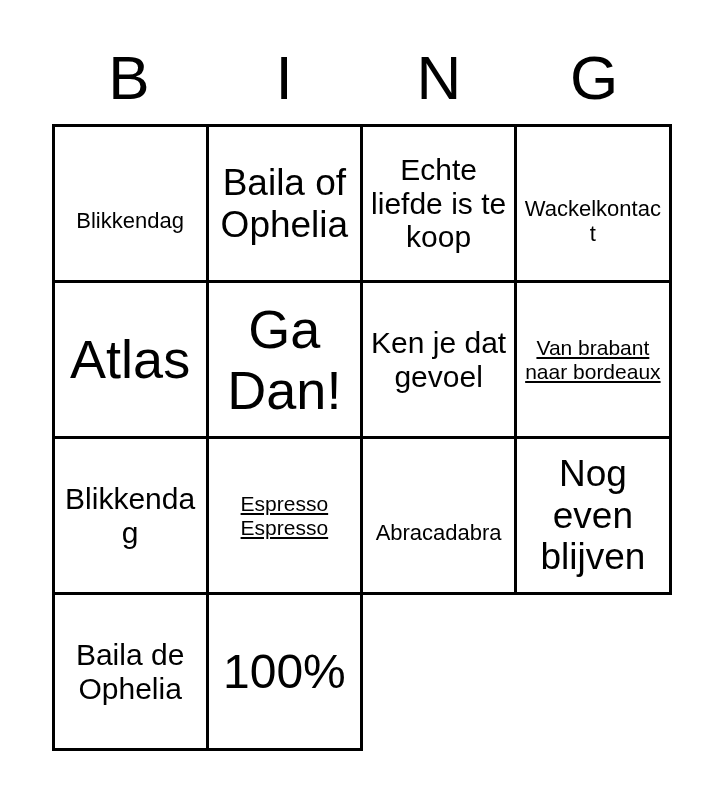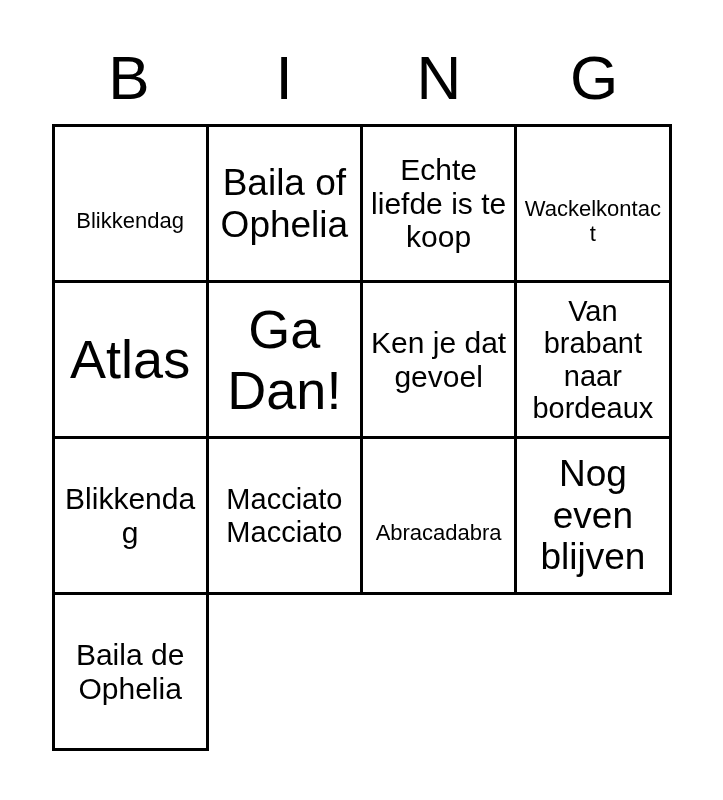--- a/index.html
+++ b/index.html
@@ -58,21 +58,21 @@
     overflow: hidden;
   }
   .cell span {
     display: block;
     width: 100%;
     line-height: 1.12;
     word-wrap: break-word;
   }
   
   .fs-xs  span { font-size: 22px; margin-top: 36px; }
-  .fs-sm  span { font-size: 29px; }
+  .fs-sm  span { font-size: 21px; text-decoration: underline; }
   .fs-md  span { font-size: 30px; }
   .fs-lg  span { font-size: 37px; }
   .fs-xl  span { font-size: 48px; }
   .fs-xxl span { font-size: 54px; }
 </style>
 </head>
 <body>
 
 <div class="bingo-card">
 
@@ -107,27 +107,30 @@
         <span>Ken je dat gevoel</span>
       </div>
 
     <div class="cell fs-sm">
         <span>Van brabant naar bordeaux</span>
       </div>
     <div class="cell fs-md">
         <span>Blikkendag</span>
       </div>
     <div class="cell fs-sm">
-        <span>Macciato Macciato</span>
+        <span>Espresso Espresso</span>
       </div>
 
     <div class="cell fs-xs">
         <span>Abracadabra</span>
       </div>
     <div class="cell fs-lg">
         <span>Nog even blijven</span>
       </div>
     <div class="cell fs-md">
         <span>Baila de Ophelia</span>
       </div>
+    <div class="cell fs-xl">
+        <span>100%</span>
+      </div>
   </div>
 
 </div>
 
 </body></html>

